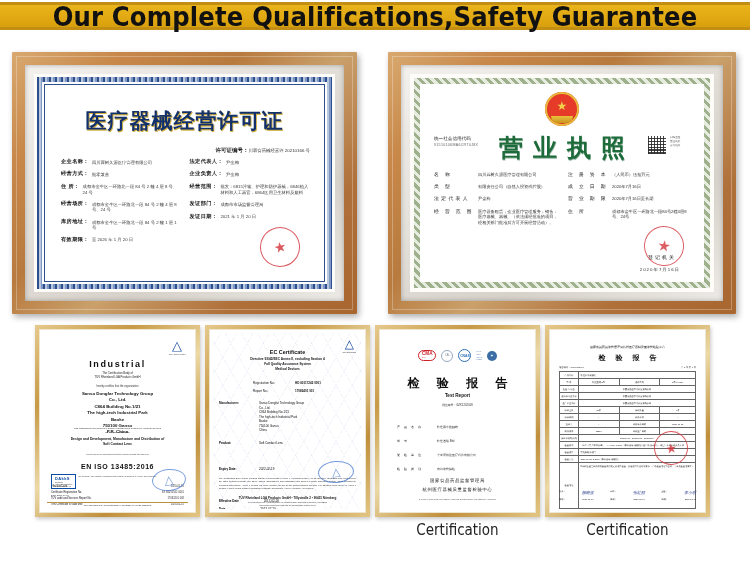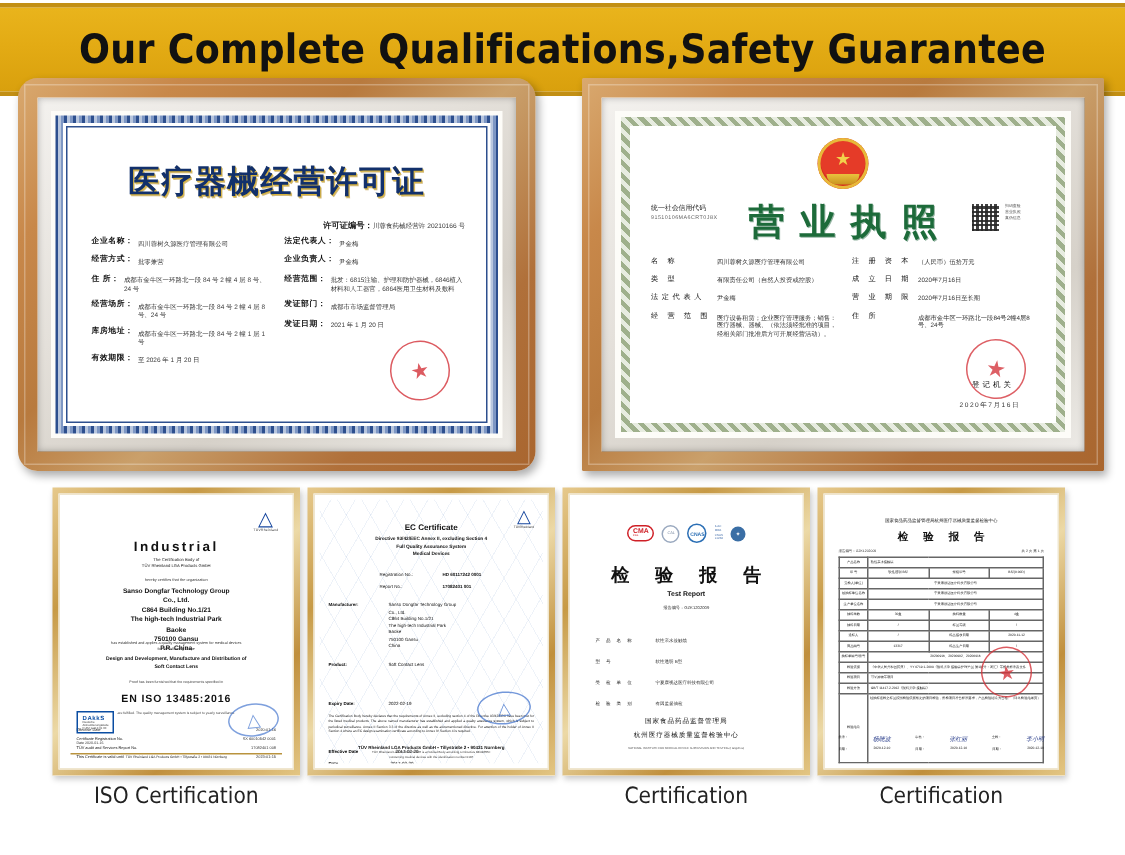--- a/index.html
+++ b/index.html
@@ -6,21 +6,21 @@
   html, body {
     width: 750px; height: 570px;
     background: #ffffff;
     font-family: "Liberation Sans", sans-serif;
     overflow: hidden;
   }
   .page { position: relative; width: 750px; height: 570px; background: #fff; }
 
   
   .banner {
-    position: absolute; left: 0; top: 2px; width: 750px; height: 62px;
+    position: absolute; left: 0; top: 2px; width: 750px; height: 28px;
     background: linear-gradient(180deg,#e9b41c 0%, #e3ab14 45%, #d9a00d 100%);
     border-top: 3px solid #c28f14;
     border-bottom: 3px solid #c28f14;
     display: flex; align-items: center; justify-content: center;
   }
   .banner-title {
     font-family: "DejaVu Sans Condensed","Liberation Sans", sans-serif;
     font-size: 27px; font-weight: 700; color: #111; letter-spacing: .2px;
     white-space: nowrap;
   }
@@ -33,21 +33,21 @@
     padding: 13px;
     background:
       linear-gradient(135deg,#d9a96f 0%, #c8884a 18%, #b87a3e 38%, #caa06b 55%, #b0703a 78%, #a9662f 100%);
     box-shadow: 2px 3px 6px rgba(0,0,0,.32);
     border-radius: 1px;
   }
   .wood-frame::before {
     content:""; position:absolute; left:4px; top:4px; right:4px; bottom:4px;
     border:1px solid rgba(255,255,255,.28); pointer-events:none;
   }
-  .wood-frame.f1 { left: 12px;  width: 345px; border-radius: 13px; }
+  .wood-frame.f1 { left: 12px;  width: 345px; }
   .wood-frame.f2 { left: 388px; width: 348px; }
 
   .mat {
     position: relative; width: 100%; height: 100%;
     background: linear-gradient(150deg,#f3f1ee 0%, #e4e0da 40%, #d6d1c9 70%, #eceae6 100%);
     padding: 9px;
     box-shadow: inset 0 0 5px rgba(0,0,0,.28);
   }
   .paper {
     position: relative; width: 100%; height: 100%;
@@ -480,21 +480,20 @@
             <small style="white-space:pre-line">Deutsche
 Akkreditierungsstelle
 D-ZM-12110-01-00</small>
           </div>
           <div class="sig-blue">△</div>
           <div class="iso-date">Date  2020-01-16</div>
           <div class="iso-foot">TÜV Rheinland LGA Products GmbH • Tillystraße 2 • 90431 Nürnberg</div>
         </div>
       </div>
     </div>
-    <div class="caption cp1">ISO Certification</div>
 
     <div class="thin-frame tf2">
       <div class="inner-mat">
         <div class="sheet ce-sheet">
           <div class="ce-bg"></div>
           <div class="ce-logo">△
             <small>TÜVRheinland</small>
           </div>
           <div class="ce-title">EC Certificate</div>
           <div class="ce-sub" style="white-space:pre-line">Directive 93/42/EEC Annex II, excluding Section 4

